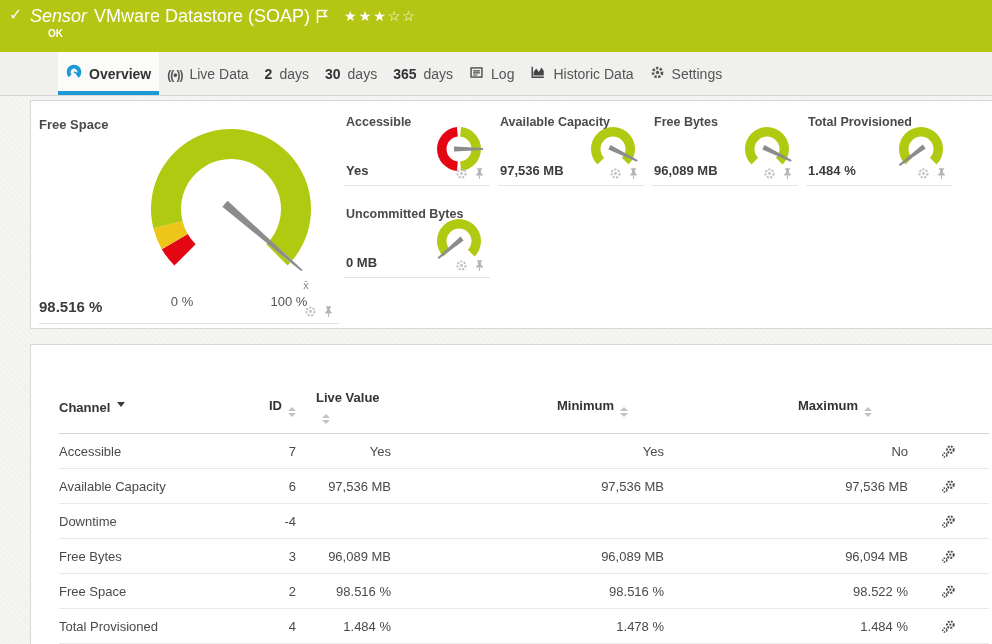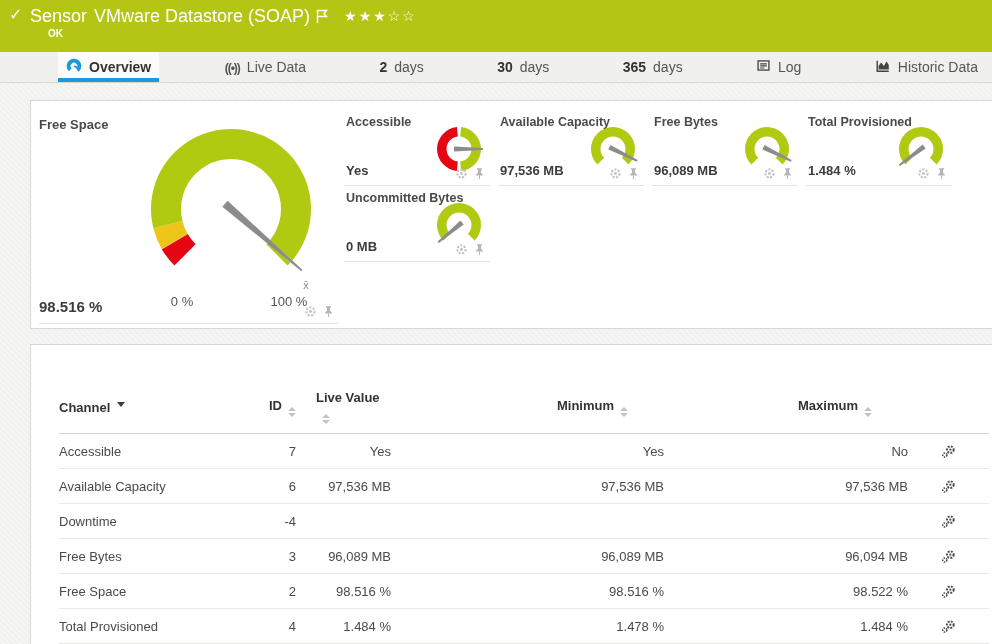--- a/index.html
+++ b/index.html
@@ -6,29 +6,29 @@
   body{
     width:992px;height:644px;position:relative;overflow:hidden;
     font-family:"Liberation Sans","DejaVu Sans",sans-serif;
     background:#f3f3f1;
     background-image:repeating-linear-gradient(45deg,#f1f1ef 0 2px,#f5f5f3 2px 4px);
   }
   
   .topbar{height:52px;background:var(--green,#b5c514);position:relative;color:#fff}
   .topbar .chk{position:absolute;left:9px;top:5px;font-size:16px;font-weight:700}
   .titleline{position:absolute;left:30px;top:4px;display:flex;align-items:center;font-size:18px;line-height:24px}
-  .titleline .kind{margin-right:7px}
+  .titleline .kind{font-style:italic;margin-right:7px}
   .titleline .name{font-weight:400}
   .titleline .flag{margin-left:6px;display:inline-flex;align-items:flex-start}
   .stars{margin-left:16px;font-size:14px;letter-spacing:2px;display:inline-flex}
   .stars span{cursor:pointer}
   .topbar .status{position:absolute;left:48px;top:28px;font-size:10px;font-weight:700}
   
-  .tabs{height:31px;background:#f0f0ee;border-bottom:1px solid #d6d6d4;display:flex;
-        justify-content:space-between;padding:0 6px 0 58px;box-sizing:border-box}
+  .tabs{height:44px;background:#f0f0ee;border-bottom:1px solid #d6d6d4;display:flex;
+        padding:0 6px 0 58px;box-sizing:border-box}
   .tab{display:flex;align-items:center;gap:7px;font-size:14px;color:#555;padding:0 8px;cursor:pointer;white-space:nowrap}
   .tab .num{font-weight:700;color:#333}
   .tab.active{background:#fbfbfa;box-shadow:inset 0 -4px 0 var(--blue,#1c9ad6);color:#333;font-weight:700}
   .liveglyph{font-size:12px;font-weight:700;color:#555;letter-spacing:-1px}
   
   .panel{position:absolute;left:30px;width:962px;box-sizing:border-box;background:#fff;
          border:1px solid #d8d8d6;border-right:none}
   .gpanel{top:100px;height:229px}
   .tpanel{top:344px;height:384px;border-bottom:none}
   
@@ -118,20 +118,27 @@
         </svg></span>
       <span>Log</span>
     </div>
     <div class="tab">
       <span><svg width="16" height="16" viewBox="0 0 18 18">
           <path d="M2.5 3v12h13" stroke="#444" stroke-width="1.6" fill="none"></path>
           <path d="M4 13V9l3-4 3 4 3-5 2.5 4V13z" fill="#444"></path>
         </svg></span>
       <span>Historic Data</span>
     </div>
+    <div class="tab">
+      <span><svg width="15" height="15" viewBox="0 0 18 18">
+          <circle cx="9" cy="9" r="5.4" fill="none" stroke="#555" stroke-width="3.2" stroke-dasharray="2.8 1.8"></circle>
+          <circle cx="9" cy="9" r="2" fill="#555"></circle>
+        </svg></span>
+      <span>Settings</span>
+    </div>
   </nav>
 
 <section class="panel gpanel" id="gaugepanel">
   <div class="bigcell">
     <div class="gtitle">Free Space</div>
     <svg class="gauge" id="primary-gauge" viewBox="0 0 200 200" width="200" height="200">
 
     <path d="M43.43 156.57 A80 80 0 0 1 30.82 140.18 L56.76 125.11 A50 50 0 0 0 64.64 135.36 Z" fill="#e40613"></path>
         <path d="M30.82 140.18 A80 80 0 0 1 22.36 119.29 L51.47 112.05 A50 50 0 0 0 56.76 125.11 Z" fill="#eec61a"></path>
         <path d="M22.36 119.29 A80 80 0 1 1 156.57 156.57 L135.36 135.36 A50 50 0 1 0 51.47 112.05 Z" fill="#b0c911"></path>
@@ -239,21 +246,21 @@
           </svg>
         </span>
       <span>
           <svg width="13" height="13" viewBox="0 0 16 16">
             <path d="M5 1.5h6v1.6l-1.2.7v3.4l2.2 1.6v1.7H4v-1.7l2.2-1.6V3.8L5 3.1z" fill="#b5b5b5"></path>
             <rect x="7.35" y="10.5" width="1.3" height="4.2" fill="#b5b5b5"></rect>
           </svg>
         </span>
     </div>
     </div>
-    <div class="sc" style="left: 313px; top: 84px; text-align: center;">
+    <div class="sc" style="left: 313px; top: 100px; text-align: center;">
       <div class="gtitle">Uncommitted Bytes</div>
     <svg class="gauge" viewBox="0 0 64 64" width="64" height="64">
         <path d="M16.44 47.56 A22 22 0 1 1 47.56 47.56 L40.84 40.84 A12.5 12.5 0 1 0 23.16 40.84 Z" fill="#b0c911"></path>
         <polygon points="33.48849299673144,27.52402093406577 36.67561294547488,31.376587147944715 11.769824035827508,49.90390964171282 10.622460854279868,48.516985804716406" fill="#8c8c8c"></polygon>
       </svg>
     <div class="gvalue">0 MB</div>
     <div class="cellicons">
       <span>
           <svg width="13" height="13" viewBox="0 0 16 16">
             <circle cx="8" cy="8" r="5" fill="none" stroke="#c2c2c2" stroke-width="2.6" stroke-dasharray="2.6 1.7"></circle>

